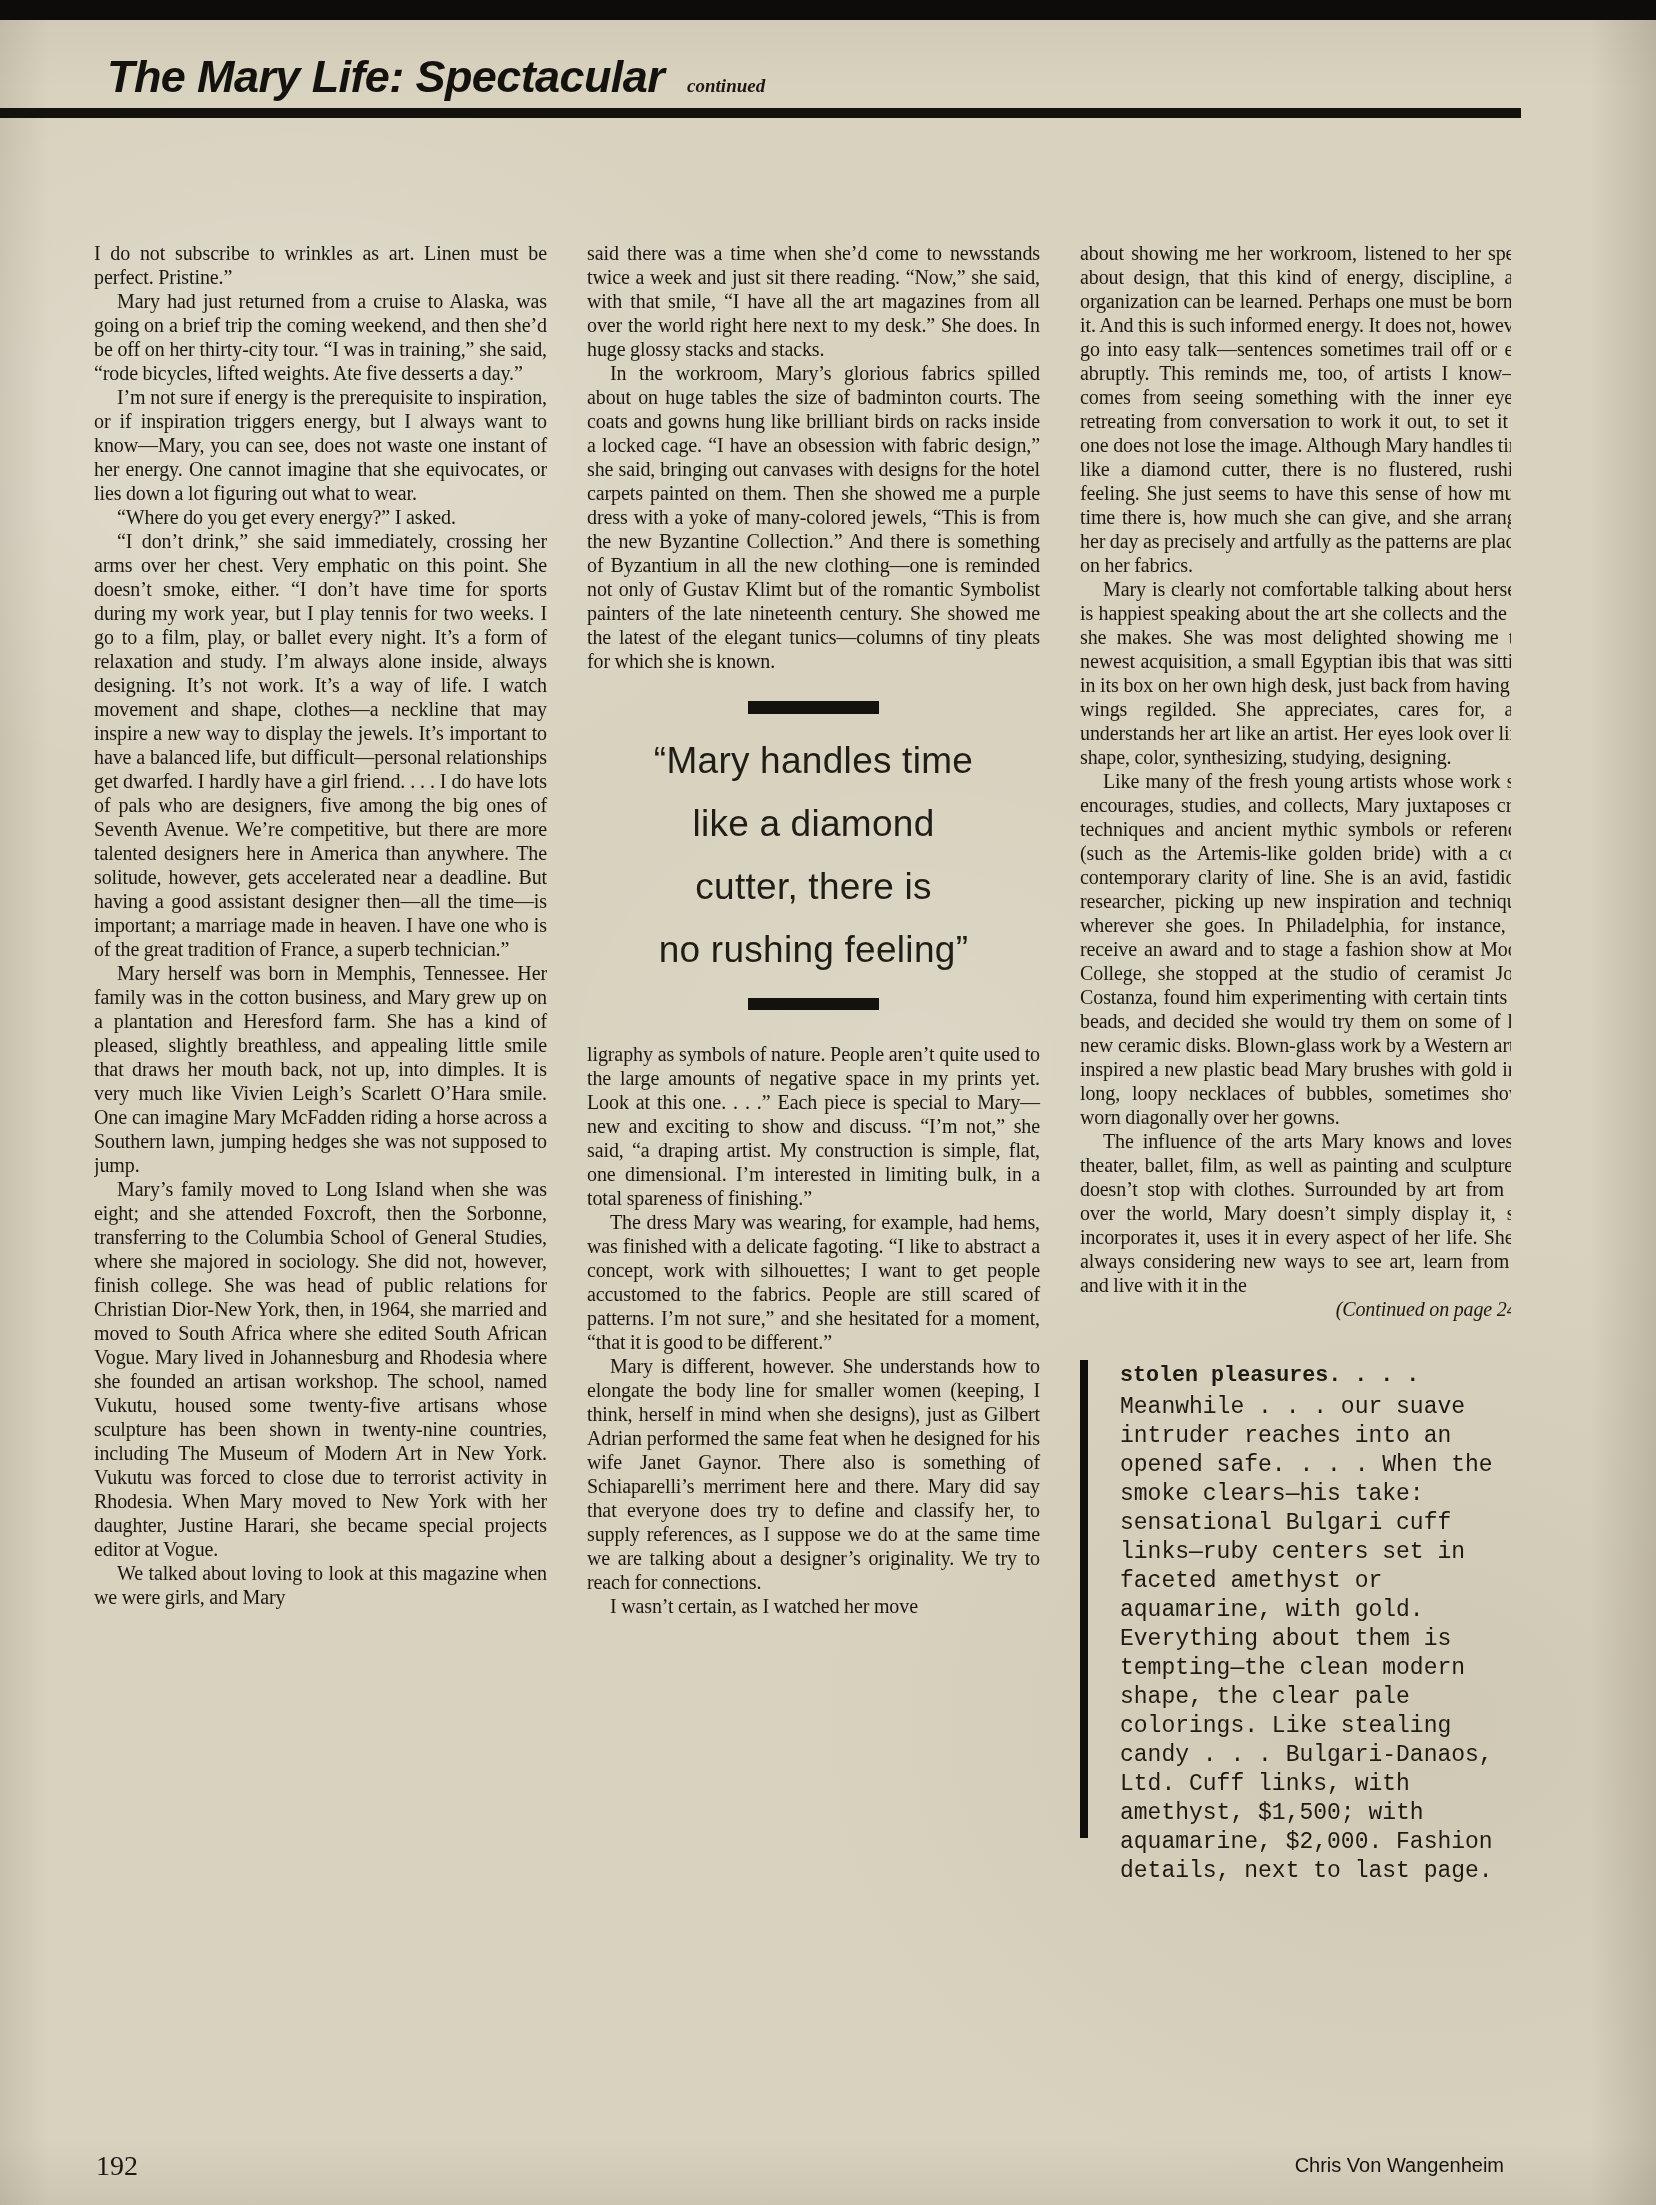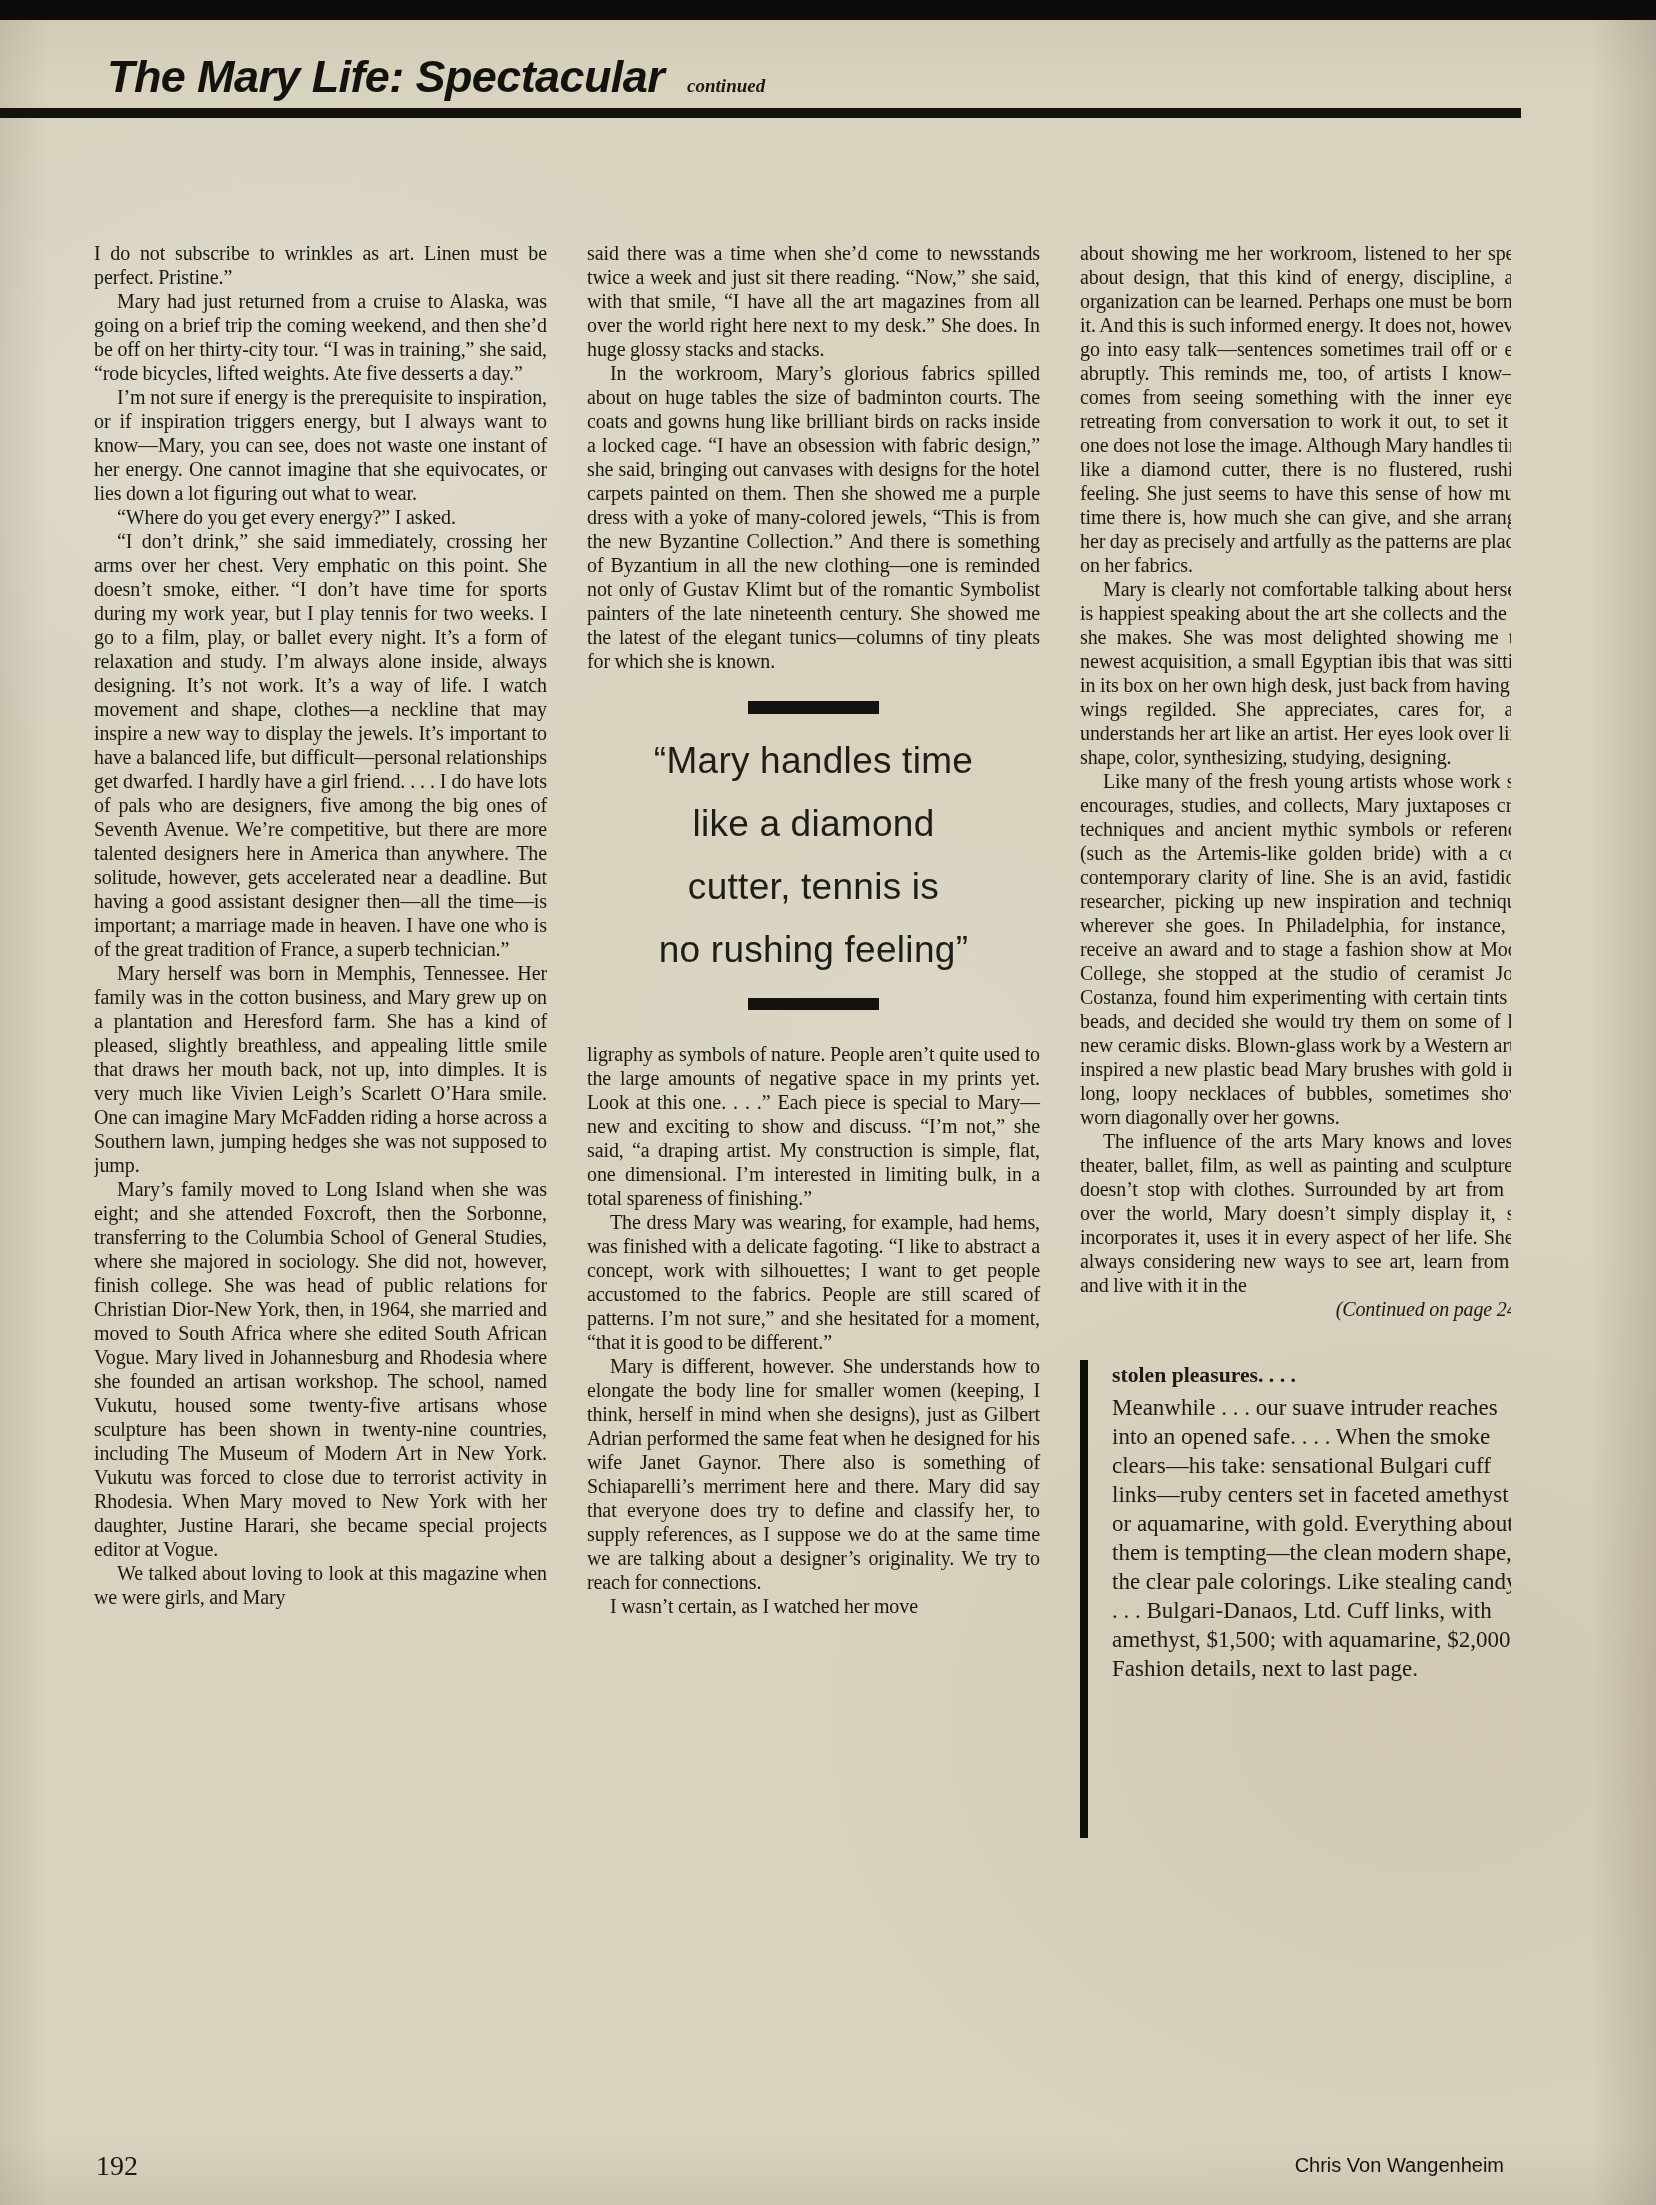--- a/index.html
+++ b/index.html
@@ -61,23 +61,23 @@
   .pq-line { font-size:37px; line-height:63px; letter-spacing:0.3px; color:#201d17; }
 
   .continued-note {
     text-align:right; font-style:italic;
     font-size:20px; line-height:25.5px;
   }
 
   .sidebar {
     margin-top:37px;
     border-left:8.3px solid #0f0e0b;
-    padding-left:24px;
+    padding-left:32px;
     height:478px;
-    font-family:Liberation Serif, serif;
+    font-family:Liberation Mono, monospace;
     text-align:left;
     letter-spacing:0; word-spacing:0;
     color:#1d1a14;
   }
   .sidebar-heading { font-size:21.7px; font-weight:700; line-height:31px; }
   .sidebar-text { font-size:23px; line-height:29px; margin-top:2.5px; max-width:408px; }
 
   .page-number {
     position:absolute; left:96px; bottom:23px;
     font-family:"Liberation Serif", serif;
@@ -121,21 +121,21 @@
       <div class="colpart cont">
           <p>said there was a time when she’d come to newsstands twice a week and just sit there reading. “Now,” she said, with that smile, “I have all the art magazines from all over the world right here next to my desk.” She does. In huge glossy stacks and stacks.</p>
           <p>In the workroom, Mary’s glorious fabrics spilled about on huge tables the size of badminton courts. The coats and gowns hung like brilliant birds on racks inside a locked cage. “I have an obsession with fabric design,” she said, bringing out canvases with designs for the hotel carpets painted on them. Then she showed me a purple dress with a yoke of many-colored jewels, “This is from the new Byzantine Collection.” And there is something of Byzantium in all the new clothing—one is reminded not only of Gustav Klimt but of the romantic Symbolist painters of the late nineteenth century. She showed me the latest of the elegant tunics—columns of tiny pleats for which she is known.</p>
         </div>
 
       <figure class="pullquote">
         <div class="pq-bar"></div>
         <div class="pq-lines">
             <div class="pq-line">“Mary handles time</div>
             <div class="pq-line">like a diamond</div>
-            <div class="pq-line">cutter, tennis is</div>
+            <div class="pq-line">cutter, there is</div>
             <div class="pq-line">no rushing feeling”</div>
           </div>
         <div class="pq-bar"></div>
       </figure>
 
       <div class="colpart cont">
           <p>ligraphy as symbols of nature. People aren’t quite used to the large amounts of negative space in my prints yet. Look at this one. . . .” Each piece is special to Mary—new and exciting to show and discuss. “I’m not,” she said, “a draping artist. My construction is simple, flat, one dimensional. I’m interested in limiting bulk, in a total spareness of finishing.”</p>
           <p>The dress Mary was wearing, for example, had hems, was finished with a delicate fagoting. “I like to abstract a concept, work with silhouettes; I want to get people accustomed to the fabrics. People are still scared of patterns. I’m not sure,” and she hesitated for a moment, “that it is good to be different.”</p>
           <p>Mary is different, however. She understands how to elongate the body line for smaller women (keeping, I think, herself in mind when she designs), just as Gilbert Adrian performed the same feat when he designed for his wife Janet Gaynor. There also is something of Schiaparelli’s merriment here and there. Mary did say that everyone does try to define and classify her, to supply references, as I suppose we do at the same time we are talking about a designer’s originality. We try to reach for connections.</p>
           <p>I wasn’t certain, as I watched her move</p>

